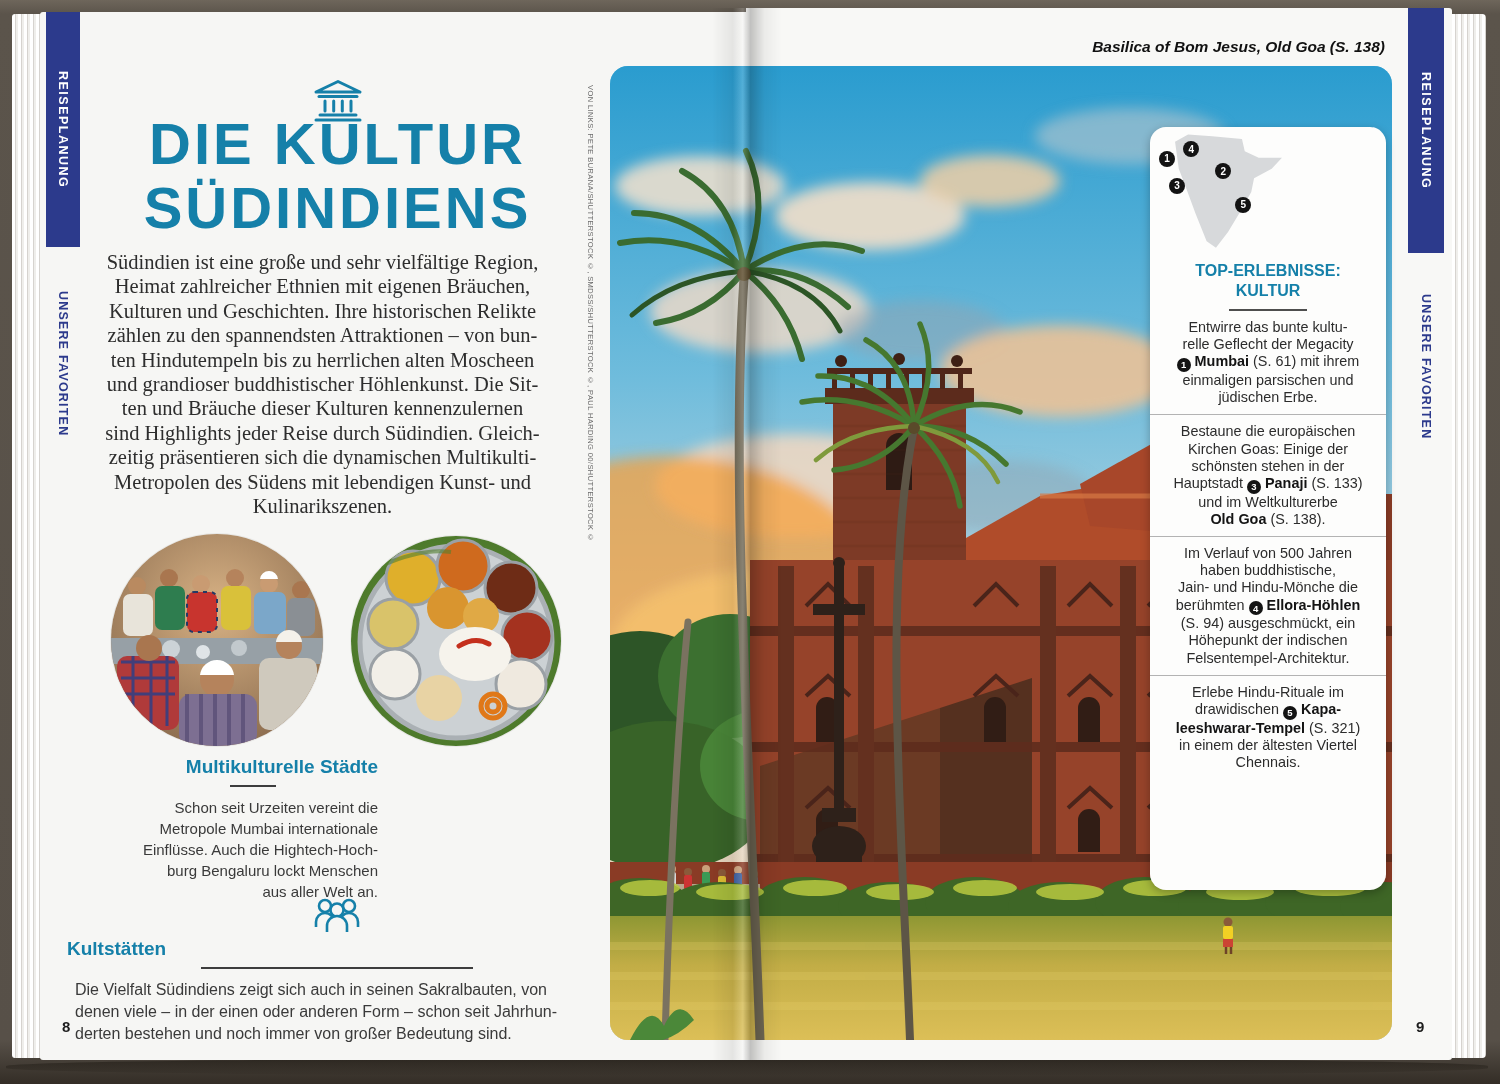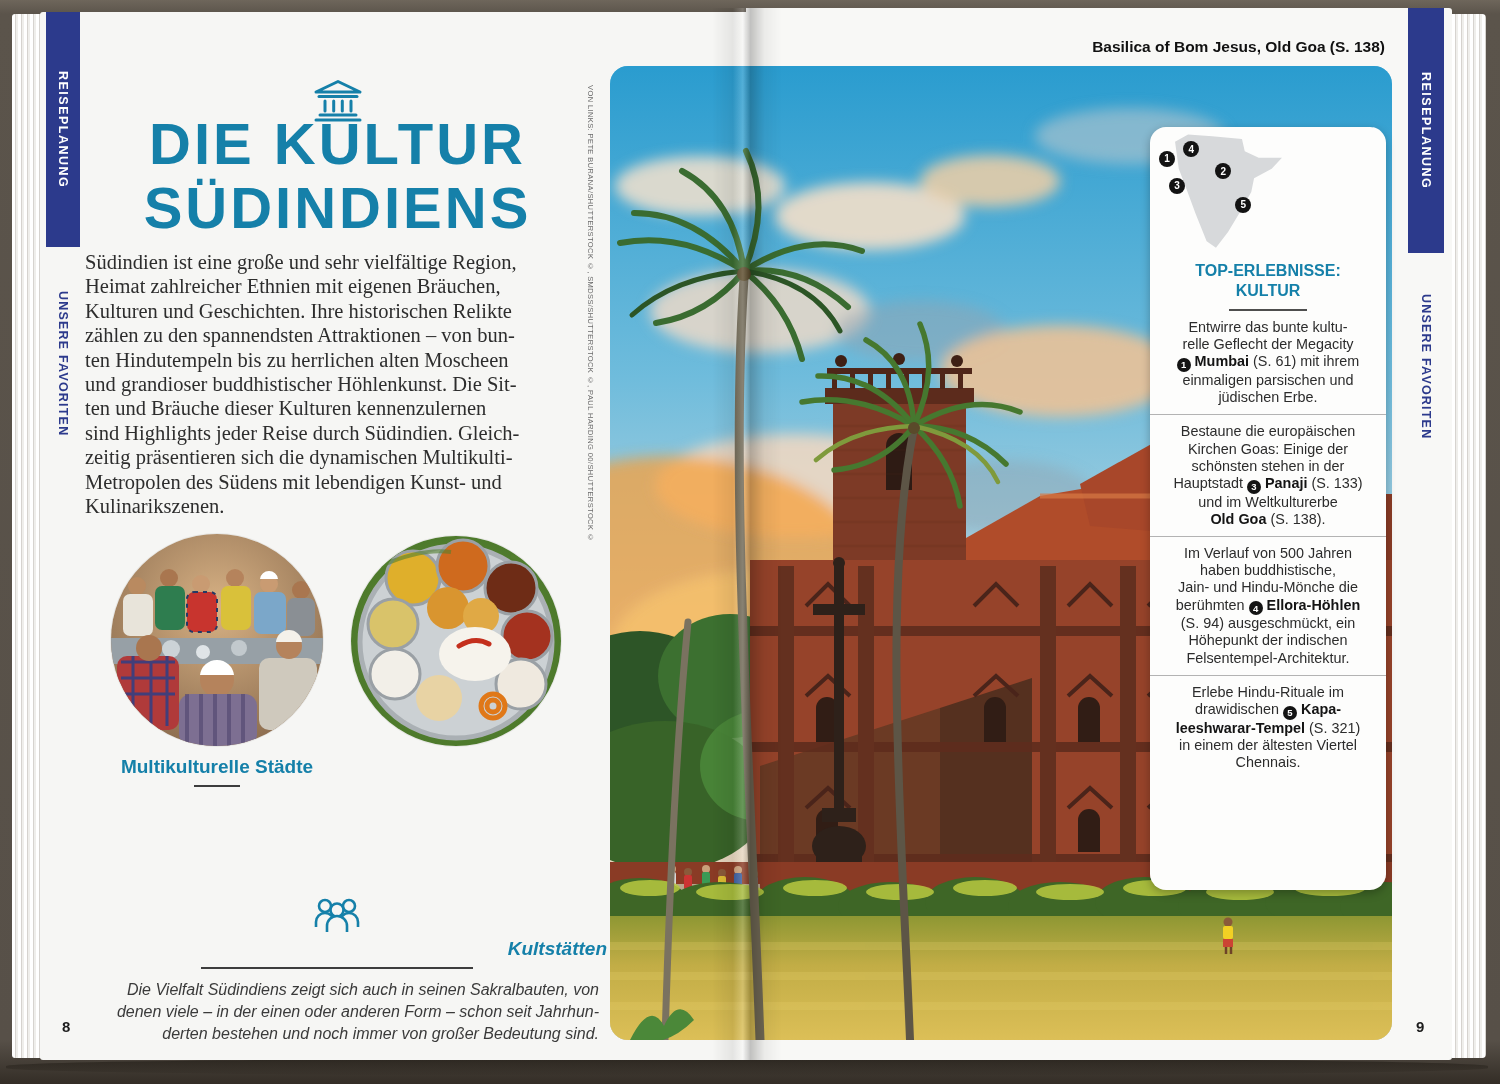--- a/index.html
+++ b/index.html
@@ -15,36 +15,36 @@
   #stack-right{left:1452px;width:34px;border-radius:0 4px 4px 0;}
   #book-shadow{position:absolute;left:6px;top:1058px;width:1482px;height:18px;
       background:linear-gradient(180deg,rgba(20,16,10,.55),rgba(20,16,10,0));border-radius:50%/8px;}
   .vtext{writing-mode:vertical-rl;text-orientation:mixed;}
   .tab{position:absolute;background:#2c3a8c;color:#fff;font-weight:bold;font-size:12.5px;
        letter-spacing:1.5px;display:flex;align-items:center;justify-content:center;}
   .subtab{position:absolute;color:#2c3a8c;font-weight:bold;font-size:12.5px;letter-spacing:1.2px;
        display:flex;align-items:center;justify-content:center;}
   #title{position:absolute;left:70px;top:112px;width:535px;text-align:center;color:#1580a9;
        font-weight:bold;font-size:58px;line-height:64px;letter-spacing:3px;white-space:pre-line;}
-  #intro{position:absolute;left:85px;top:250px;width:505px;text-align:left;
+  #intro{position:absolute;left:70px;top:250px;width:505px;text-align:center;
        font-family:"Liberation Serif",serif;font-size:20.5px;line-height:24.4px;color:#2d2d2d;white-space:pre-line;}
   .circle-photo{position:absolute;width:212px;height:212px;border-radius:50%;overflow:hidden;
        box-shadow:0 0 0 1px rgba(0,0,0,.06);}
-  .feature{position:absolute;width:250px;text-align:center;}
+  .feature{position:absolute;width:250px;text-align:right;margin-left:36px;}
   .feature h3, #kult h3{margin:0;color:#1580a9;font-size:19px;line-height:22px;font-weight:bold;}
   .rule{background:#3d3d3d;height:2px;margin:7px auto 10px;}
   .feature p{margin:0;font-size:15px;line-height:21px;color:#3a3a3a;white-space:pre-line;}
-  #kult{position:absolute;left:67px;top:896px;width:540px;text-align:right;font-style:italic;}
+  #kult{position:absolute;left:67px;top:896px;width:540px;text-align:left;}
   #kult p{margin:8px;font-size:16px;line-height:22px;color:#3a3a3a;white-space:pre-line;}
   .pagenum{position:absolute;font-size:15px;font-weight:bold;color:#1c1c1c;}
   #credit{position:absolute;left:586px;top:85px;font-size:7.5px;letter-spacing:.4px;color:#6b6b6b;}
   #photo{position:absolute;left:610px;top:66px;width:782px;height:974px;border-radius:18px;
        overflow:hidden;background:#7cc4e0;}
   #caption{position:absolute;left:900px;top:38px;width:485px;text-align:right;
-       font-size:15.5px;font-weight:bold;color:#111;}
+       font-size:15.5px;font-weight:bold;color:#111;font-style:italic;}
   #panel{position:absolute;left:1150px;top:127px;width:236px;height:763px;background:#fdfdfc;
        border-radius:16px;box-shadow:0 3px 10px rgba(0,0,0,.28);overflow:hidden;}
   #map-area{position:relative;width:236px;height:132px;}
   .marker{position:absolute;width:16px;height:16px;border-radius:50%;background:#131313;color:#fff;
        font-size:10px;font-weight:bold;display:flex;align-items:center;justify-content:center;
        transform:translate(-50%,-50%);}
   #panel-heading{margin:2px 10px 4px;text-align:center;color:#1580a9;font-weight:bold;
        font-size:16px;line-height:20px;white-space:pre-line;}
   #panel-rule{width:78px;height:2px;background:#4e4e4e;margin:8px auto 0;}
   #experiences{padding:0 0 6px;}
@@ -173,20 +173,25 @@
           <circle cx="142" cy="170" r="6"></circle>
           <circle cx="142" cy="170" r="12"></circle>
         </g>
       <path d="M30 30 q40 -18 70 -14 M160 20 q20 6 30 20" stroke="#54802e" stroke-width="4" fill="none" opacity=".6"></path>
     </svg>
   </div>
 
   <div class="feature" style="left:92px;top:756px;">
     <h3>Multikulturelle Städte</h3>
     <div class="rule" style="width:46px;"></div>
+    <p>Schon seit Urzeiten vereint die
+Metropole Mumbai internationale
+Einflüsse. Auch die Hightech-Hoch-
+burg Bengaluru lockt Menschen
+aus aller Welt an.</p>
   </div>
 
   <div id="kult">
     <div style="display:flex;justify-content:center;margin-bottom:4px;">
       <svg width="50" height="38" viewBox="0 0 50 38" fill="#f6f6f4" stroke="#1580a9" stroke-width="2.6" stroke-linejoin="round">
         <circle cx="13" cy="10" r="6"></circle>
           <path d="M4 31 v-5 a9 9 0 0 1 18 0 v5"></path>
         <circle cx="37" cy="10" r="6"></circle>
           <path d="M28 31 v-5 a9 9 0 0 1 18 0 v5"></path>
         <circle cx="25" cy="14" r="6.5"></circle>

